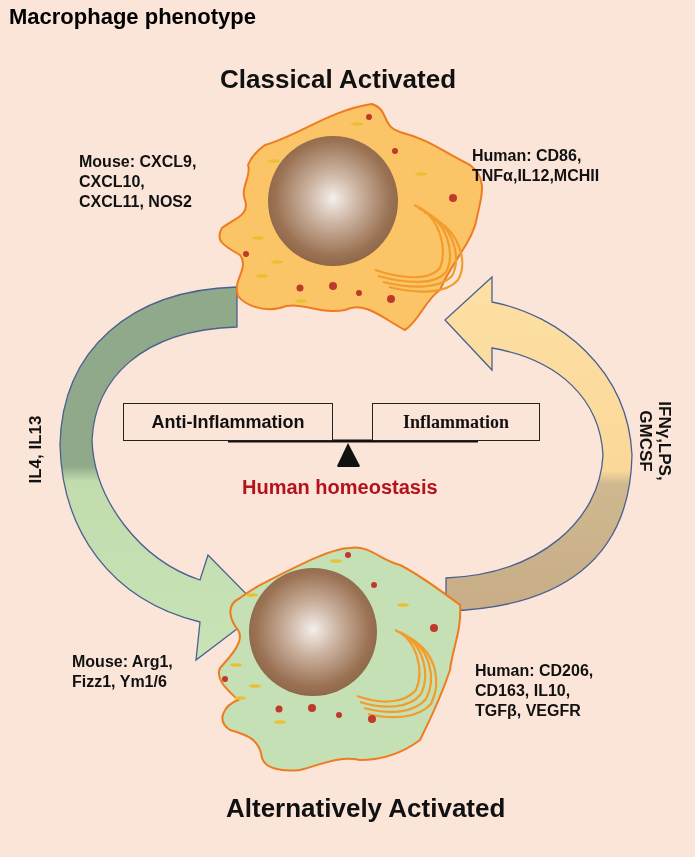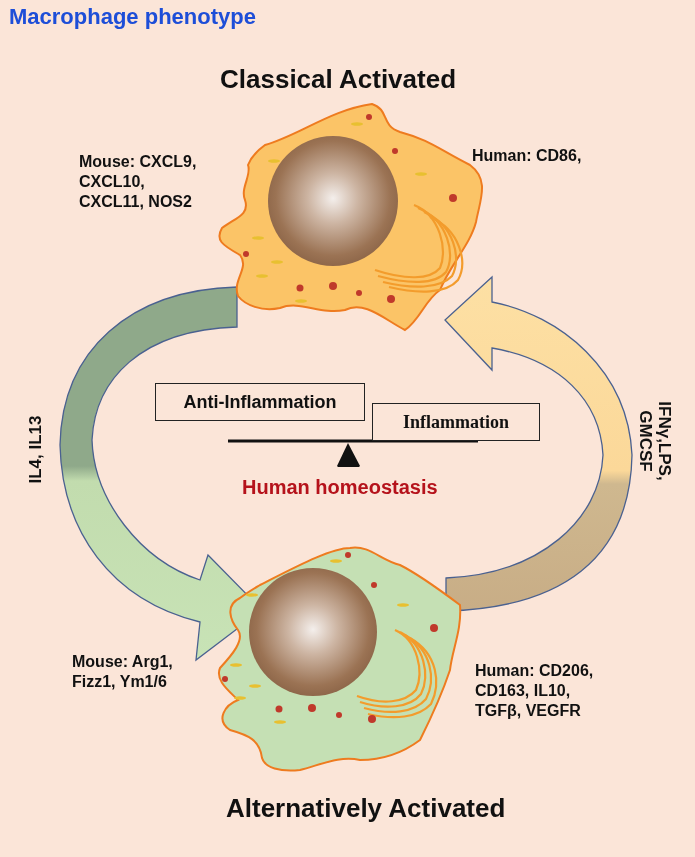--- a/index.html
+++ b/index.html
@@ -6,21 +6,21 @@
   body {
     width: 695px; height: 857px;
     background: #fbe5d8;
     position: relative;
     overflow: hidden;
     font-family: "Liberation Sans", sans-serif;
   }
   .abs { position: absolute; }
   .title {
     left: 9px; top: 4px;
-    font-size: 22px; font-weight: bold; color: #1d4ed8;
+    font-size: 22px; font-weight: bold; color: #000000;
   }
   .heading {
     font-size: 26px; font-weight: bold; color: #111;
     white-space: nowrap;
   }
   .marker {
     font-size: 16px; font-weight: bold; color: #111; line-height: 20px;
     white-space: nowrap;
   }
   .balance-box {
@@ -139,23 +139,24 @@
 <div class="abs heading" style="left:220px; top:64px;">Classical Activated</div>
 
 <div class="abs marker" style="left:79px; top:152px;">
   <div>Mouse: CXCL9,</div>
   <div>CXCL10,</div>
   <div>CXCL11, NOS2</div>
 </div>
 
 <div class="abs marker" style="left:472px; top:146px;">
   <div>Human: CD86,</div>
+  <div>TNFα,IL12,MCHII</div>
 </div>
 
-<div class="abs balance-box" style="left:123px; top:383px; width:208px;margin-left:32px;">Anti-Inflammation</div>
+<div class="abs balance-box" style="left:123px; top:403px; width:208px;">Anti-Inflammation</div>
 <div class="abs balance-box" style="left:372px; top:403px; width:166px;font-family:Liberation Serif, serif;">Inflammation</div>
 
 <div class="abs homeostasis" style="left:242px; top:476px;">Human homeostasis</div>
 
 <div class="abs vlabel" style="left:-5px; top:440px; width:80px; text-align:center; transform: rotate(-90deg);">IL4, IL13</div>
 
 <div class="abs vlabel" style="left:605px; top:422px; width:100px; text-align:center; transform: rotate(90deg);">
   <div>IFNγ,LPS,</div>
   <div>GMCSF</div>
 </div>

